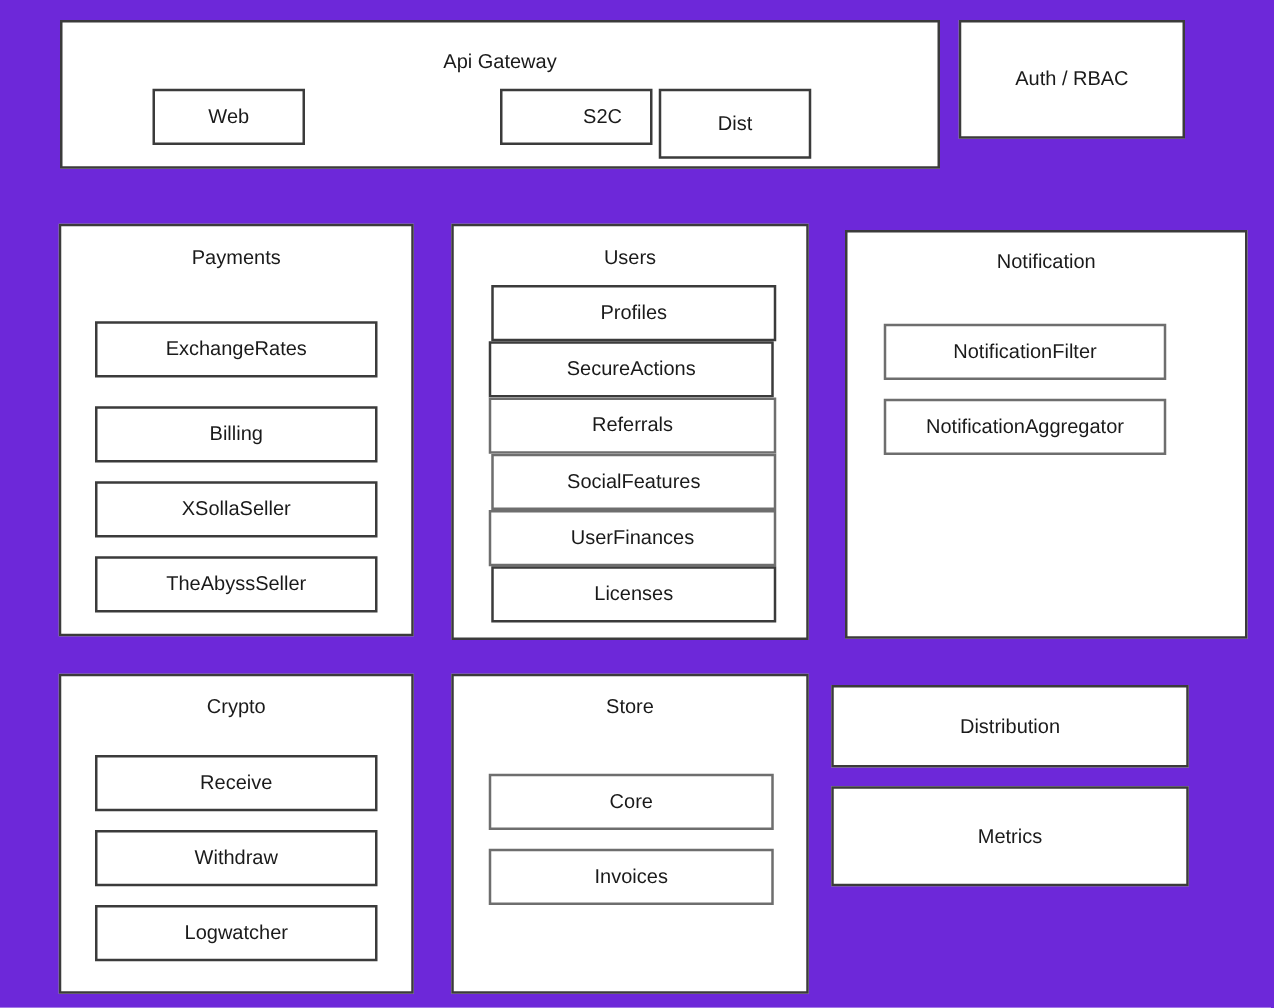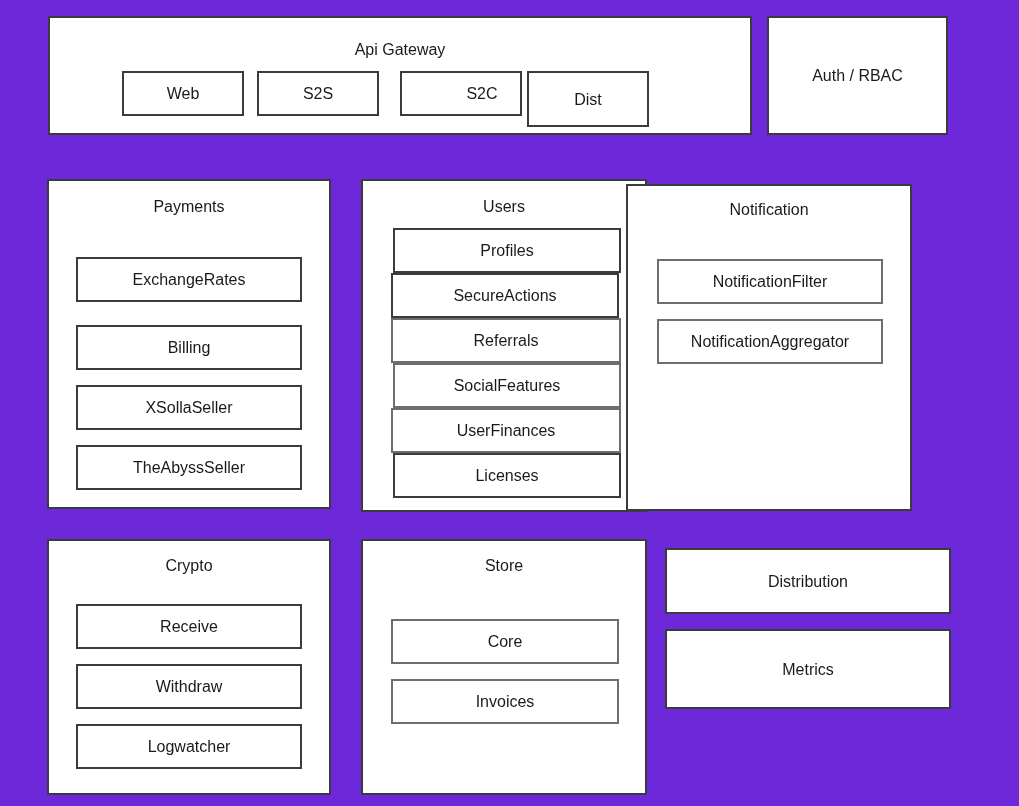--- a/index.html
+++ b/index.html
@@ -68,32 +68,29 @@
 <body>
 
 <div id="canvas">
 
   <div class="panel" style="left:48px; top:16px; width:704px; height:119px;">
     <div class="panel-title" style="top:22px;">Api Gateway</div>
 
     <div class="box" style="left:72px; top:53px; width:122px; height:45px;">
       <span>Web</span>
     </div>
-    <div class="box" style="left:207px; top:53px; width:122px; height:45px;">
-      <span>S2S</span>
-    </div>
     <div class="box" style="left:350px; top:53px; width:122px; height:45px;padding-left:42px;">
       <span>S2C</span>
     </div>
     <div class="box" style="left:477px; top:53px; width:122px; height:56px;">
       <span>Dist</span>
     </div>
   </div>
 
-  <div class="panel" style="left:767px; top:16px; width:181px; height:119px;">
+  <div class="panel" style="left:767px; top:16px; width:181px; height:95px;">
     <div class="plain-label">Auth / RBAC</div>
   </div>
 
   <div class="panel" style="left:47px; top:179px; width:284px; height:330px;">
     <div class="panel-title" style="top:16px;">Payments</div>
 
     <div class="box" style="left:27px; top:76px; width:226px; height:45px;">
       <span>ExchangeRates</span>
     </div>
     <div class="box" style="left:27px; top:144px; width:226px; height:45px;">
@@ -123,21 +120,21 @@
       <span>SocialFeatures</span>
     </div>
     <div class="box soft" style="left:28px; top:227px; width:230px; height:45px;">
       <span>UserFinances</span>
     </div>
     <div class="box" style="left:30px; top:272px; width:228px; height:45px;">
       <span>Licenses</span>
     </div>
   </div>
 
-  <div class="panel" style="left:626px; top:184px; width:286px; height:327px;">
+  <div class="panel" style="left:676px; top:184px; width:322px; height:327px;">
     <div class="panel-title" style="top:14px;">Notification</div>
 
     <div class="box soft" style="left:29px; top:73px; width:226px; height:45px;">
       <span>NotificationFilter</span>
     </div>
     <div class="box soft" style="left:29px; top:133px; width:226px; height:45px;">
       <span>NotificationAggregator</span>
     </div>
   </div>
 

